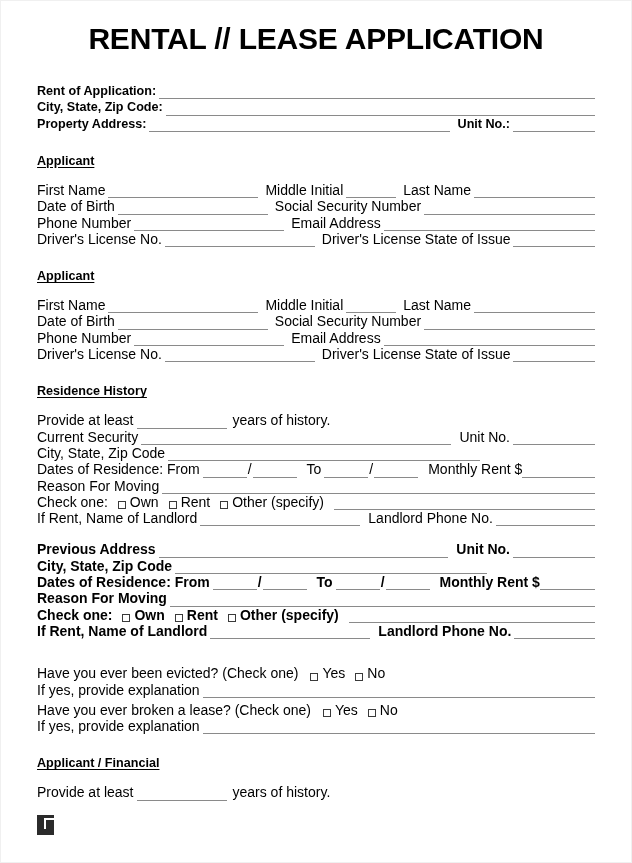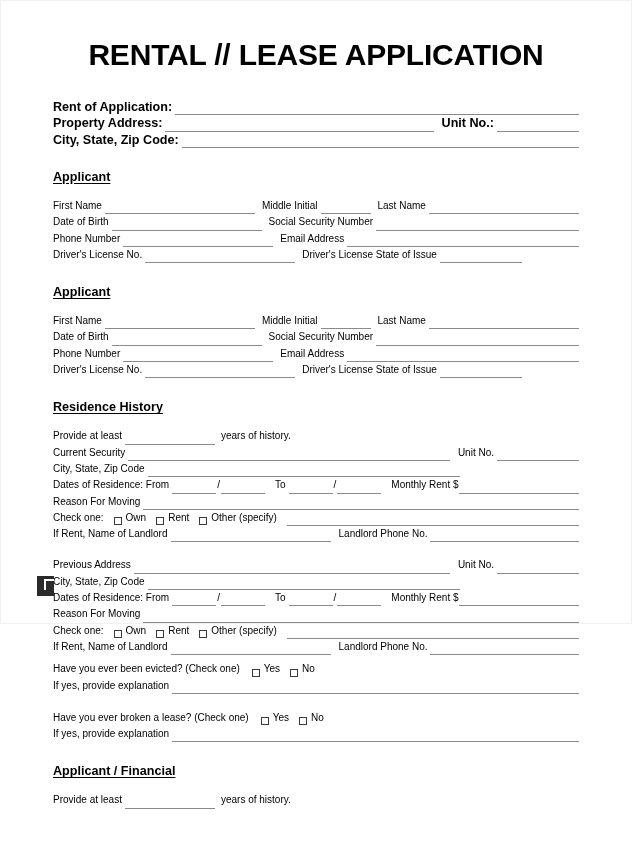--- a/index.html
+++ b/index.html
@@ -10,25 +10,25 @@
   body {
     width: 632px;
     height: 863px;
     font-family: "Liberation Sans", sans-serif;
     color: #000000;
     overflow: hidden;
   }
   .page {
     position: relative;
     width: 632px;
-    height: 624px;
+    height: 863px;
     box-sizing: border-box;
     border: 1px solid #f0f0f0;
     background: #ffffff;
-    padding: 16px;
+    padding: 0;
   }
   .doc-title {
     text-align: center;
     font-size: 30px;
     font-weight: bold;
     letter-spacing: -0.2px;
     margin: 22px 0 0 0;
     padding: 0 18px;
     font-family: "Liberation Sans", sans-serif;
     line-height: 1.05;
@@ -70,21 +70,21 @@
     font-size: 12.6px;
     font-weight: bold;
     text-decoration: underline;
     text-underline-offset: 2px;
     margin: 22px 0 0 0;
     display: inline-block;
   }
 
   .field-group {
     margin-top: 13px;
-    font-size: 10px;
+    font-size: 14px;
     line-height: 16.3px;
   }
   .frow {
     display: flex;
     align-items: flex-end;
     white-space: nowrap;
     height: 16.3px;
   }
   .flabel { flex: 0 0 auto; }
   .gap-md { height: 15px; }
@@ -143,28 +143,28 @@
   <div class="doc-title">RENTAL // LEASE APPLICATION</div>
 
   <div class="body-wrap">
 
     <div class="header-block">
       <div class="hrow">
         <span class="hlabel">Rent of Application:</span>
         <span class="fill"></span>
       </div>
       <div class="hrow">
+        <span class="hlabel">City, State, Zip Code:</span>
+        <span class="fill"></span>
+      </div>
+      <div class="hrow">
         <span class="hlabel">Property Address:</span>
         <span class="fill"></span>
         <span class="hlabel" style="margin-left:8px;">Unit No.:</span>
         <span class="fill fixed82"></span>
-      </div>
-      <div class="hrow">
-        <span class="hlabel">City, State, Zip Code:</span>
-        <span class="fill"></span>
       </div>
     </div>
 
     <div>
       <div class="section-head">Applicant</div>
       <div class="field-group">
         <div class="frow">
           <span class="flabel">First Name</span>
           <span class="fill fixed150"></span>
           <span class="flabel" style="margin-left:7px;">Middle Initial</span>
@@ -279,21 +279,21 @@
         <div class="frow">
           <span class="flabel">If Rent, Name of Landlord</span>
           <span class="fill fixed160"></span>
           <span class="flabel" style="margin-left:8px;">Landlord Phone No.</span>
           <span class="fill"></span>
         </div>
       </div>
 
       <div class="gap-md"></div>
 
-      <div class="field-group" style="margin-top:0;">
+      <div class="field-group" style="margin-top:0;font-weight:bold;">
         <div class="frow">
           <span class="flabel">Previous Address</span>
           <span class="fill"></span>
           <span class="flabel" style="margin-left:8px;">Unit No.</span>
           <span class="fill fixed82"></span>
         </div>
         <div class="frow">
           <span class="flabel">City, State, Zip Code</span>
           <span class="fill" style="flex:0 0 312px;"></span>
         </div>
@@ -331,39 +331,39 @@
         </div>
         <div class="frow">
           <span class="flabel">If Rent, Name of Landlord</span>
           <span class="fill fixed160"></span>
           <span class="flabel" style="margin-left:8px;">Landlord Phone No.</span>
           <span class="fill"></span>
         </div>
       </div>
     </div>
 
-    <div class="field-group" style="margin-top:6px;">
+    <div class="field-group" style="margin-top:26px;">
       <div class="frow">
         <span class="flabel" style="margin-right:12px;">Have you ever been evicted? (Check one)</span>
         <span class="cb-wrap">
           <span class="cbox"></span>
           <span class="cb-label">Yes</span>
         </span>
         <span class="cb-wrap">
           <span class="cbox"></span>
           <span class="cb-label">No</span>
         </span>
       </div>
       <div class="frow">
         <span class="flabel">If yes, provide explanation</span>
         <span class="fill"></span>
       </div>
     </div>
 
-    <div class="field-group" style="margin-top:16px;text-align:right;">
+    <div class="field-group" style="margin-top:4px;text-align:right;">
       <div class="frow">
         <span class="flabel" style="margin-right:12px;">Have you ever broken a lease? (Check one)</span>
         <span class="cb-wrap">
           <span class="cbox"></span>
           <span class="cb-label">Yes</span>
         </span>
         <span class="cb-wrap">
           <span class="cbox"></span>
           <span class="cb-label">No</span>
         </span>

